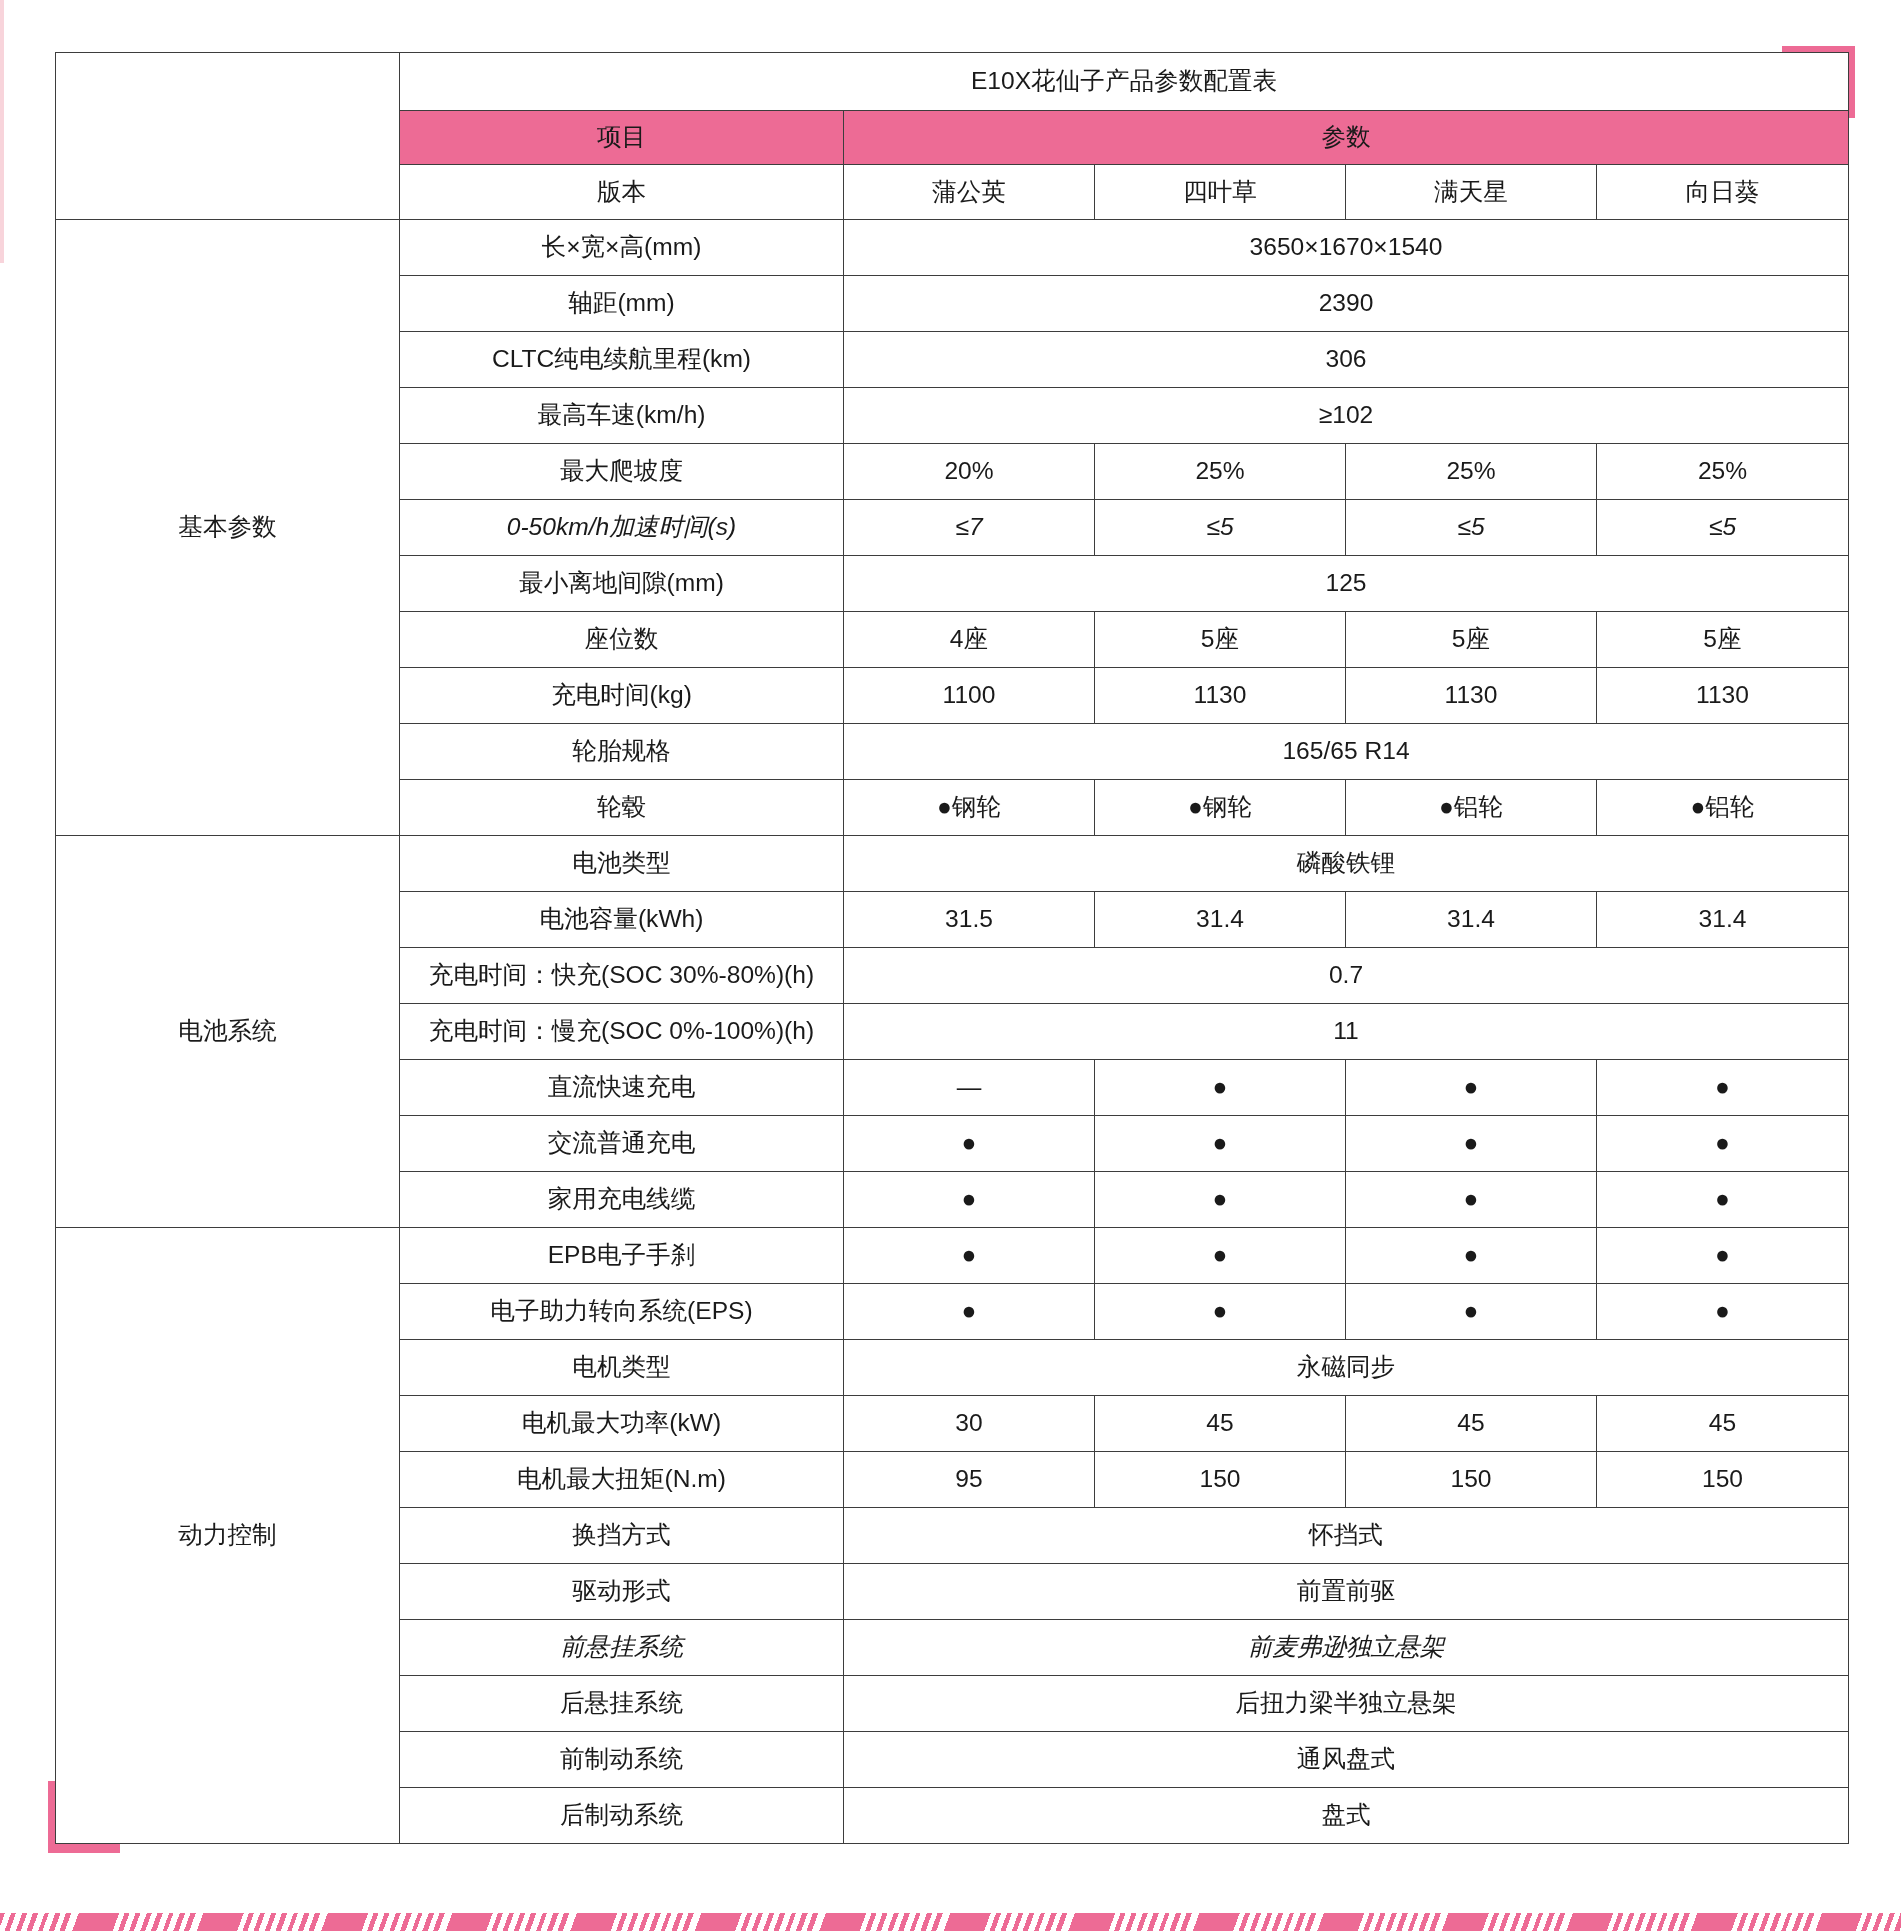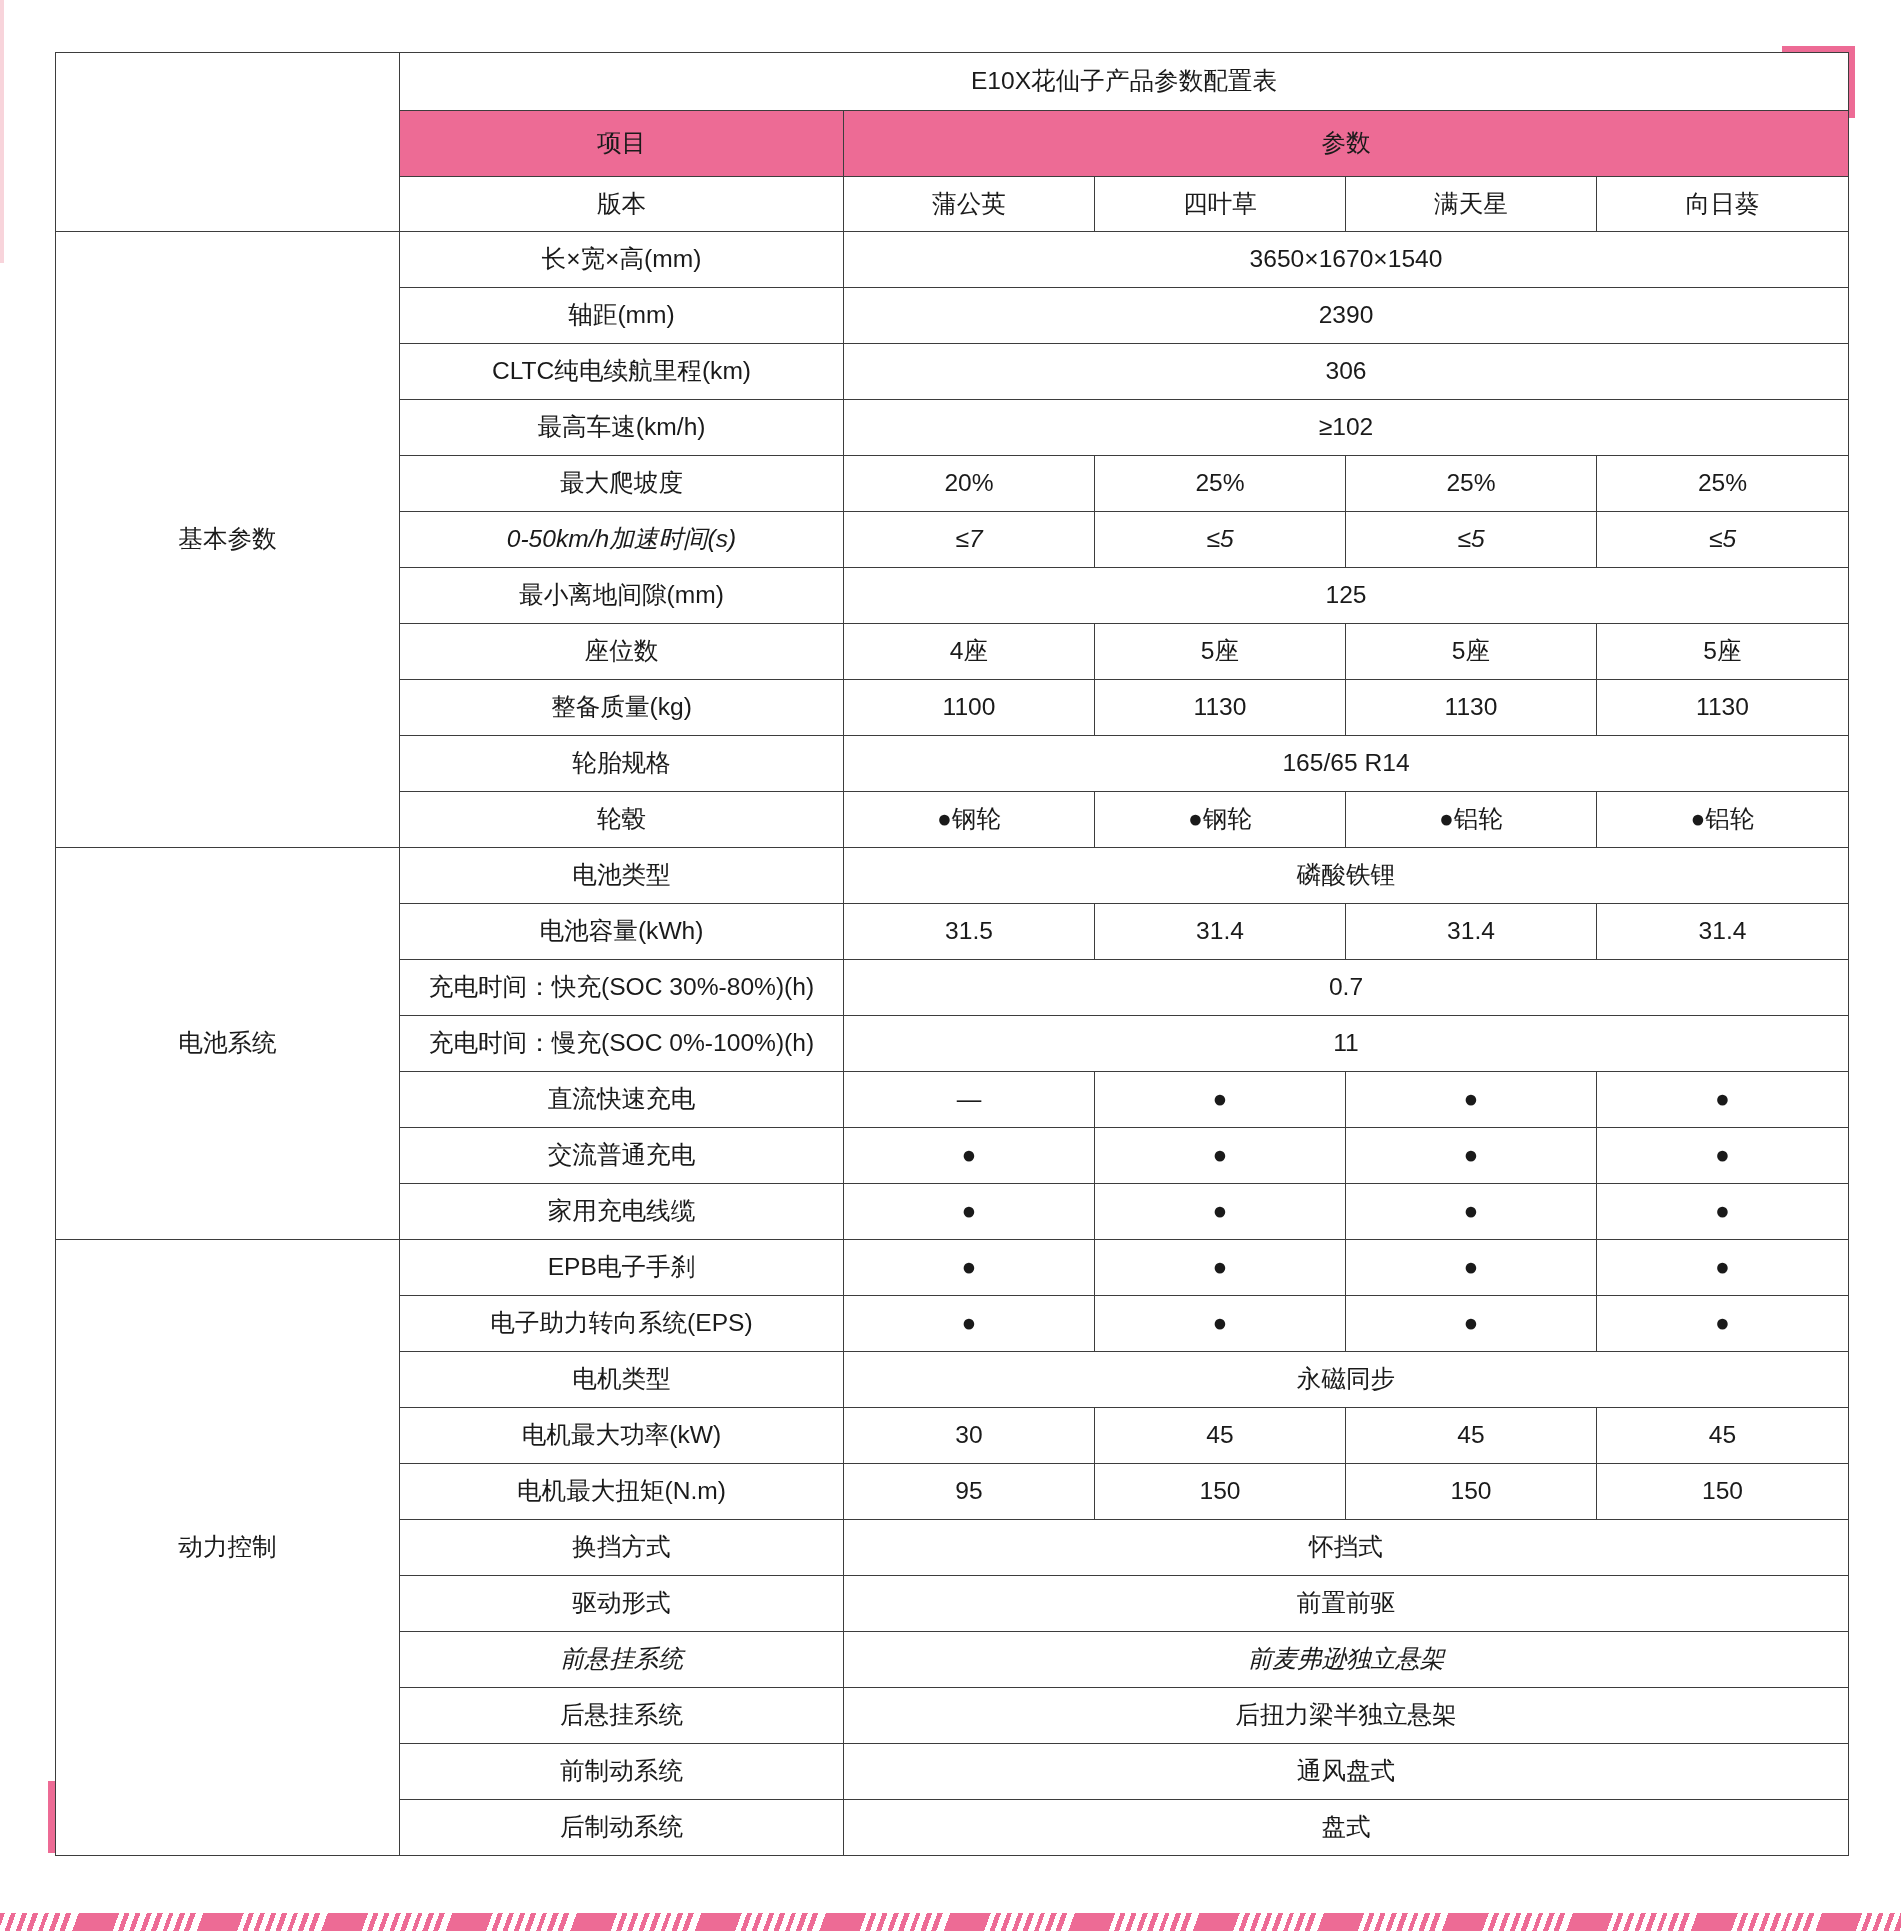--- a/index.html
+++ b/index.html
@@ -64,21 +64,21 @@
     border: 1.9px solid var(--border-dark, #3d3d3d);
     text-align: center;
     vertical-align: middle;
     font-size: 24.6px;
     line-height: 1.25;
     padding: 0 3.8px;
     overflow: hidden;
     background: #ffffff;
   }
   tr.r-title   { height: 58px; }
-  tr.r-header  { height: 66px; }
+  tr.r-header  { height: 54px; }
   tr.r-version { height: 55px; }
 
   td.title-cell   { font-size: 25.6px; }
   td.header-cell  { background: var(--accent-pink, #ed6b95) !important; }
   td.section-cell { font-size: 24.6px; }
   td.label-cell   { font-size: 24px; margin-top: 15px; }
   td.value-cell   { font-size: 24px; }
 </style>
 </head>
 <body style="--accent-pink: #ed6b95; --stripe-pink: #ed6b95; --pale-pink: #f8d4db; --border-dark: #3d3d3d; --text-color: #1a1a1a;">
@@ -151,21 +151,21 @@
           <td class="value-cell" colspan="4">125</td>
         </tr>
         <tr style="height: 56px;">
           <td class="label-cell">座位数</td>
           <td class="value-cell">4座</td>
           <td class="value-cell">5座</td>
           <td class="value-cell">5座</td>
           <td class="value-cell">5座</td>
         </tr>
         <tr style="height: 56px;">
-          <td class="label-cell">整备质量(kg)</td>
+          <td class="label-cell">充电时间(kg)</td>
           <td class="value-cell">1100</td>
           <td class="value-cell">1130</td>
           <td class="value-cell">1130</td>
           <td class="value-cell">1130</td>
         </tr>
         <tr style="height: 56px;">
           <td class="label-cell">轮胎规格</td>
           <td class="value-cell" colspan="4">165/65 R14</td>
         </tr>
         <tr style="height: 56px;">

